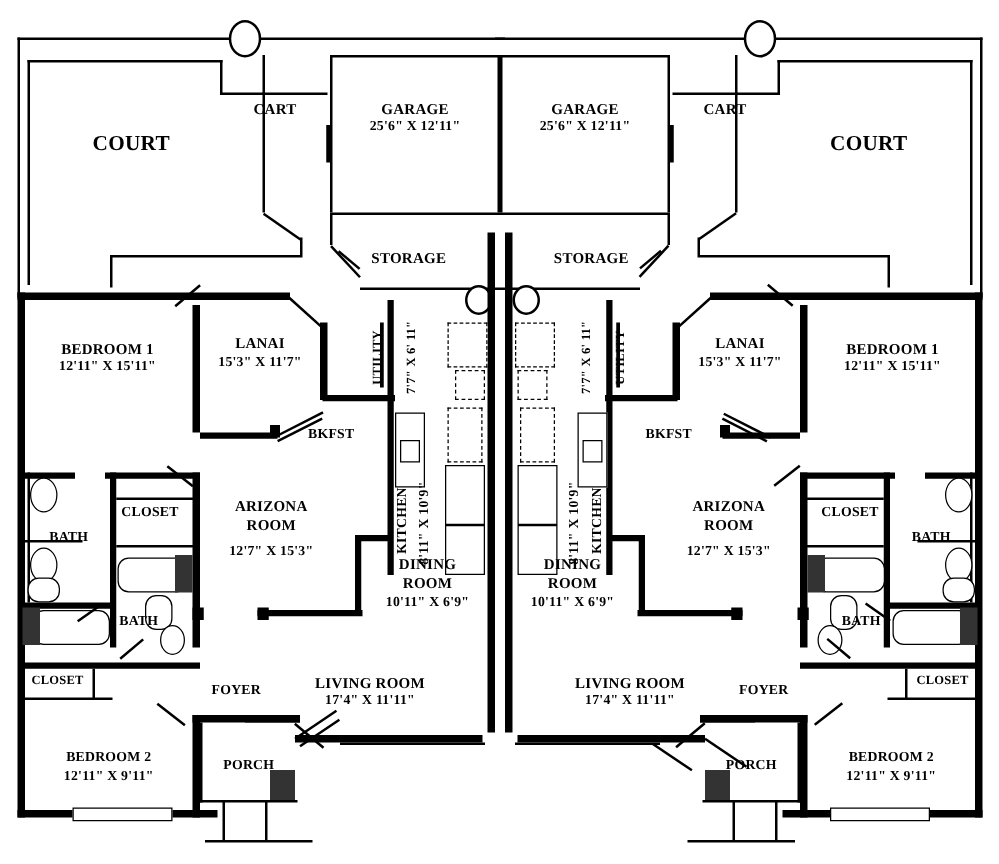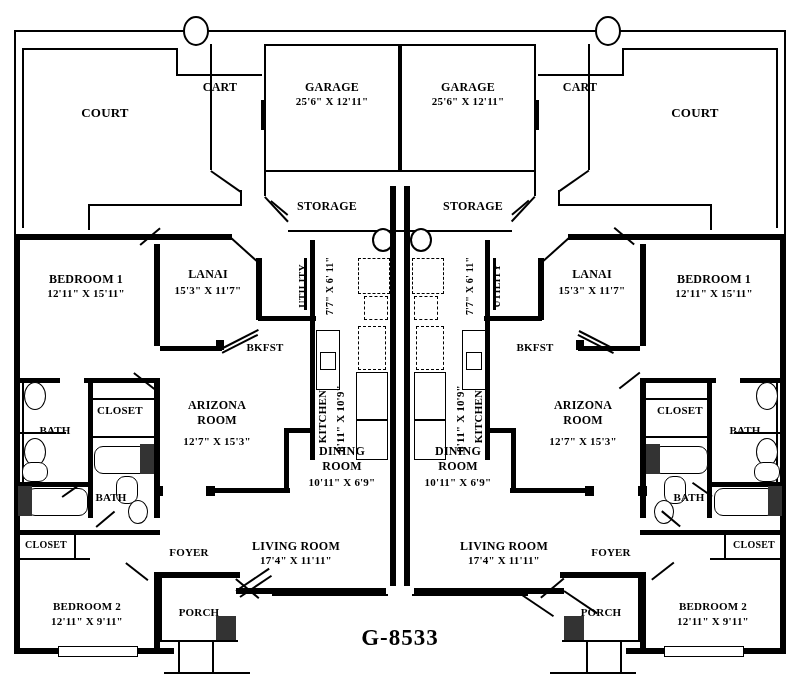--- a/index.html
+++ b/index.html
@@ -10,21 +10,21 @@
   .w{position:absolute;background:#000;}
   .thin{position:absolute;background:#000;}
 
   
   .lab{position:absolute;color:#000;font-weight:bold;letter-spacing:.2px;
        font-family:"Liberation Serif",serif;text-align:center;white-space:nowrap;
        line-height:1.18;}
   .l10{font-size:10px;}
   .l11{font-size:11px;}
   .l12{font-size:12px;}
-  .l13{font-size:13px;}
+  .l13{font-size:17px;}
   .rot{transform-origin:center center;transform:rotate(-90deg);}
   .title{font-size:23px;letter-spacing:1px;}
   .subtitle{font-size:15px;letter-spacing:.5px;}
 
   
   .circ{position:absolute;border:2px solid #000;border-radius:50%;background:#fff;}
   .ell{position:absolute;border:1.5px solid #000;border-radius:50%;background:#fff;}
   .tub{position:absolute;border:1.5px solid #000;border-radius:9px;background:#fff;}
   .box{position:absolute;border:1.5px solid #000;background:#fff;}
   .dash{position:absolute;border:1.5px dashed #000;background:#fff;}
@@ -334,15 +334,14 @@
   <div class="lab l11" style="left:404px; top:476px; width:108px;">10'11" X  6'9"</div>
 
   <div class="lab l12" style="left:444px; top:539px; width:120px;">LIVING ROOM</div>
   <div class="lab l11" style="left:446px; top:554px; width:116px;">17'4" X 11'11"</div>
 
   <div class="lab l11" style="left:580px; top:546px; width:62px;">FOYER</div>
   <div class="lab l11" style="left:568px; top:606px; width:66px;">PORCH</div>
   <div class="lab l11" style="left:656px; top:600px; width:114px;">BEDROOM 2</div>
   <div class="lab l11" style="left:654px; top:615px; width:118px;">12'11" X 9'11"</div>
 
-  <div class="lab title" style="left:330px; top:624px; width:140px;">G-8533</div>
 
 </div>
 
 </body></html>

